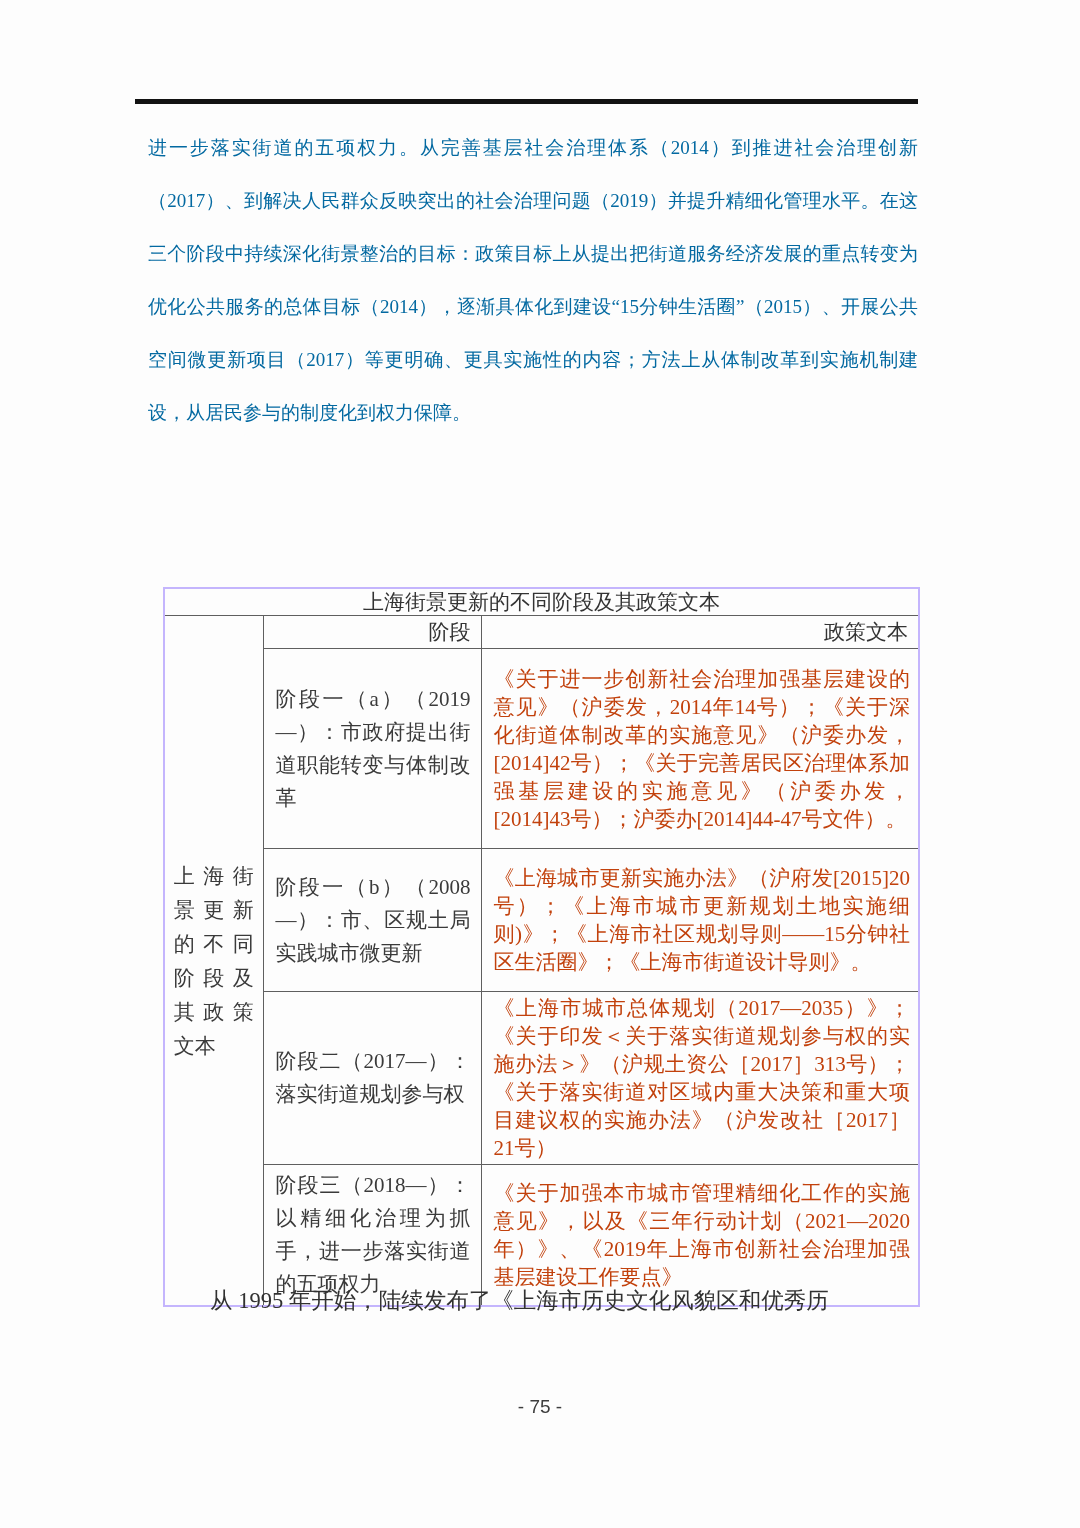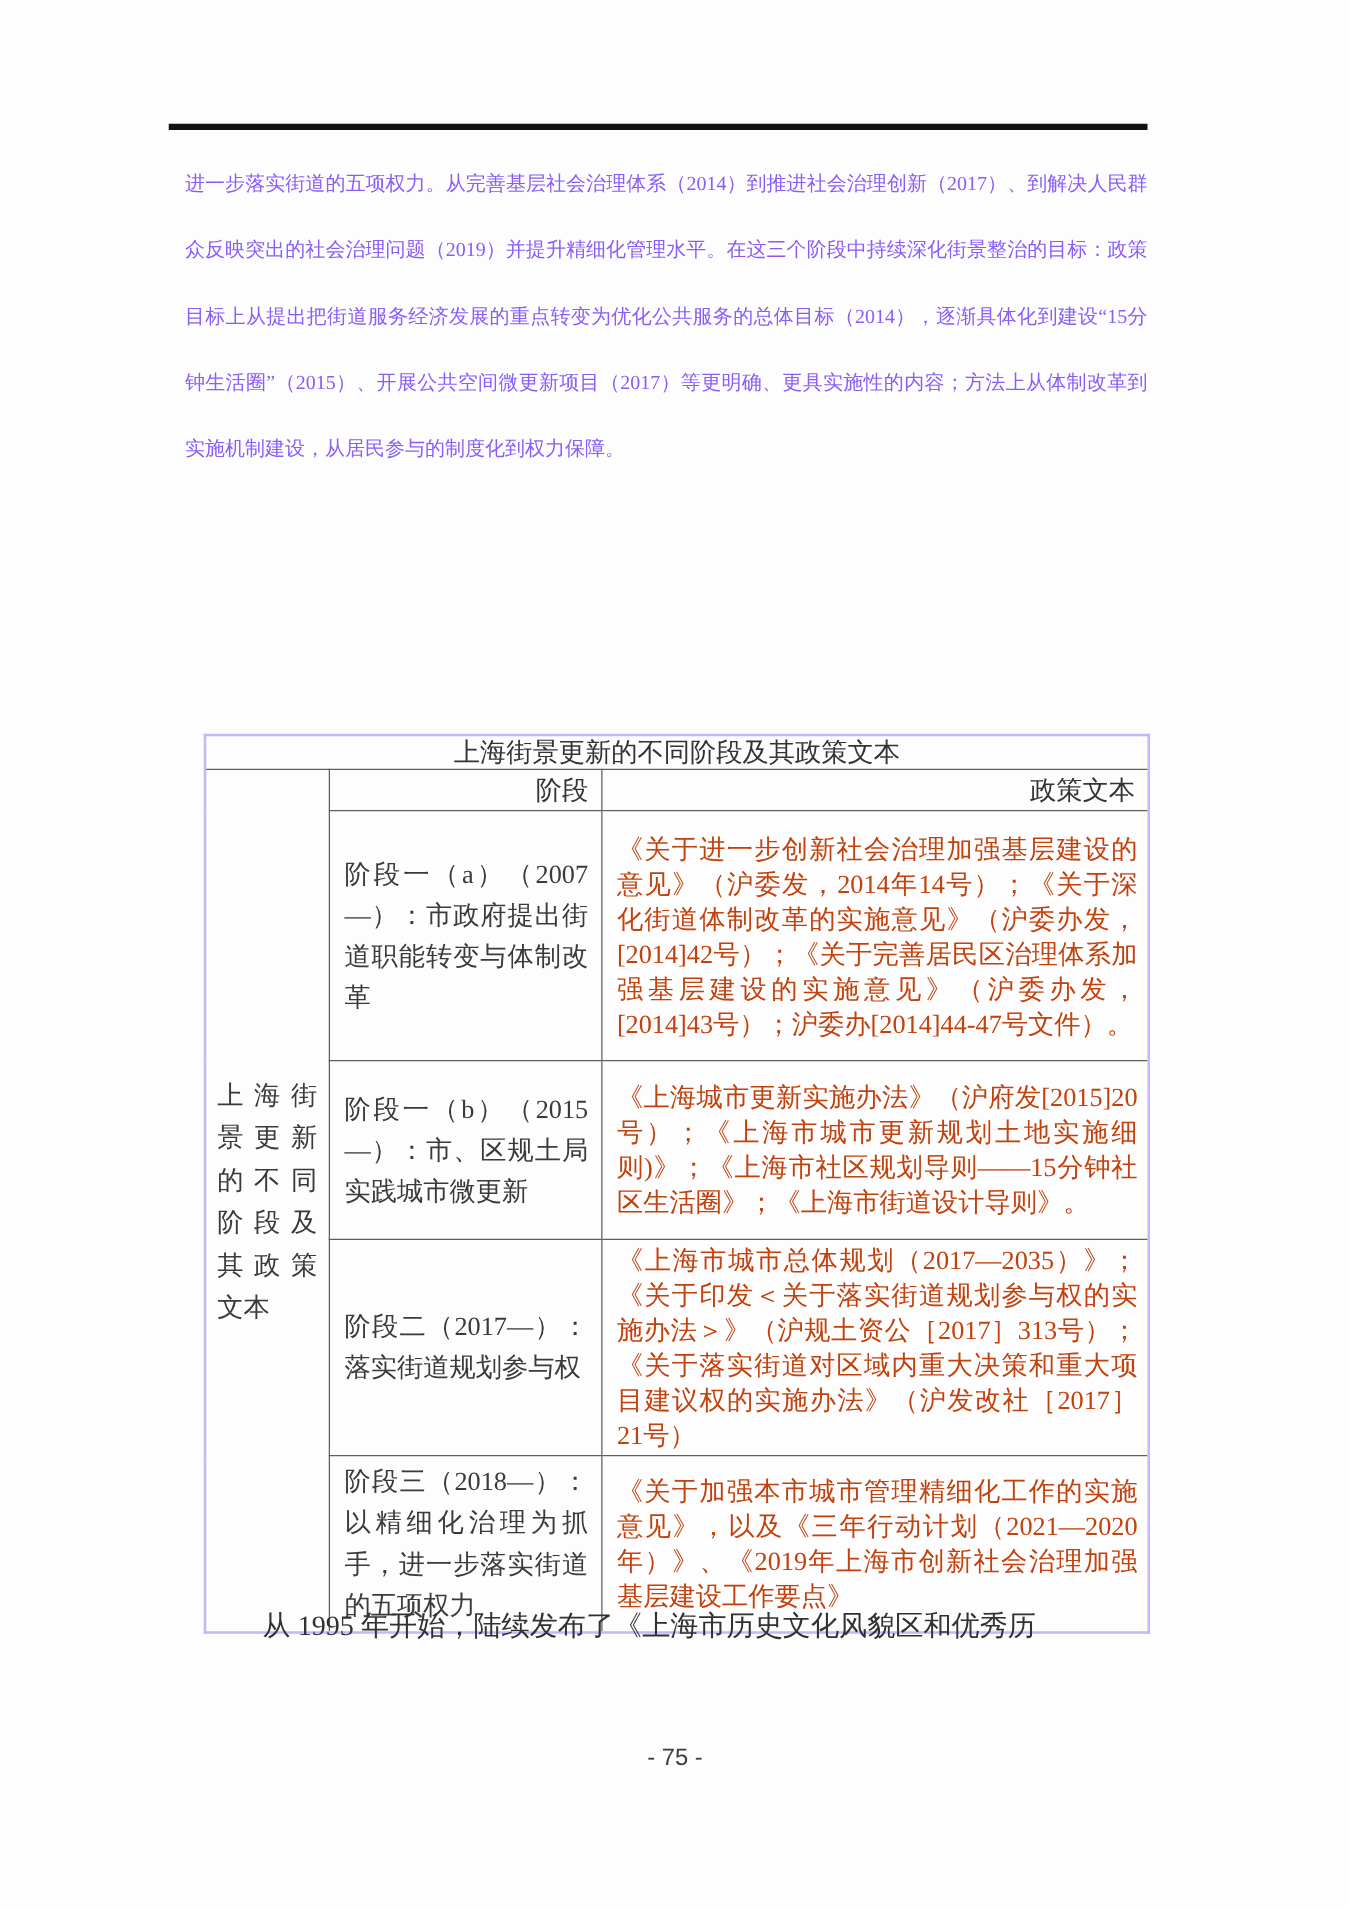--- a/index.html
+++ b/index.html
@@ -19,24 +19,24 @@
     width: 783px;
     height: 5px;
     background: #121212;
   }
   .body-para {
     position: absolute;
     left: 148px;
     top: 121px;
     width: 770px;
     margin: 0;
-    font-size: 16px;
+    font-size: 19px;
     line-height: 53px;
     text-align: justify;
-    color: #8b5cf6;
+    color: #0369a1;
   }
   table.policy-table {
     position: absolute;
     left: 163px;
     top: 587px;
     width: 755px;
     border-collapse: collapse;
     table-layout: fixed;
     font-size: 21px;
     color: #333333;
@@ -126,25 +126,25 @@
         <td colspan="3">上海街景更新的不同阶段及其政策文本</td>
       </tr>
       <tr class="t-head">
         <td class="vhead" rowspan="5">
           <span class="vhead-inner">上海街景更新的不同阶段及其政策文本</span>
         </td>
         <td class="col-h">阶段</td>
         <td class="col-h">政策文本</td>
       </tr>
       <tr class="r1">
-        <td class="stage">阶段一（a）（2007—）：市政府提出街道职能转变与体制改革</td>
+        <td class="stage">阶段一（a）（2019—）：市政府提出街道职能转变与体制改革</td>
         <td class="policy">《关于进一步创新社会治理加强基层建设的意见》（沪委发，2014年14号）；《关于深化街道体制改革的实施意见》（沪委办发，[2014]42号）；《关于完善居民区治理体系加强基层建设的实施意见》（沪委办发，[2014]43号）；沪委办[2014]44-47号文件）。</td>
       </tr>
       <tr class="r2">
-        <td class="stage">阶段一（b）（2015—）：市、区规土局实践城市微更新</td>
+        <td class="stage">阶段一（b）（2008—）：市、区规土局实践城市微更新</td>
         <td class="policy">《上海城市更新实施办法》（沪府发[2015]20号）；《上海市城市更新规划土地实施细则)》；《上海市社区规划导则——15分钟社区生活圈》；《上海市街道设计导则》。</td>
       </tr>
       <tr class="r3">
         <td class="stage">阶段二（2017—）：落实街道规划参与权</td>
         <td class="policy">《上海市城市总体规划（2017—2035）》；《关于印发＜关于落实街道规划参与权的实施办法＞》（沪规土资公［2017］313号）；《关于落实街道对区域内重大决策和重大项目建议权的实施办法》（沪发改社［2017］21号）</td>
       </tr>
       <tr class="r4">
         <td class="stage">阶段三（2018—）：以精细化治理为抓手，进一步落实街道的五项权力</td>
         <td class="policy">《关于加强本市城市管理精细化工作的实施意见》，以及《三年行动计划（2021—2020年）》、《2019年上海市创新社会治理加强基层建设工作要点》</td>
       </tr>

